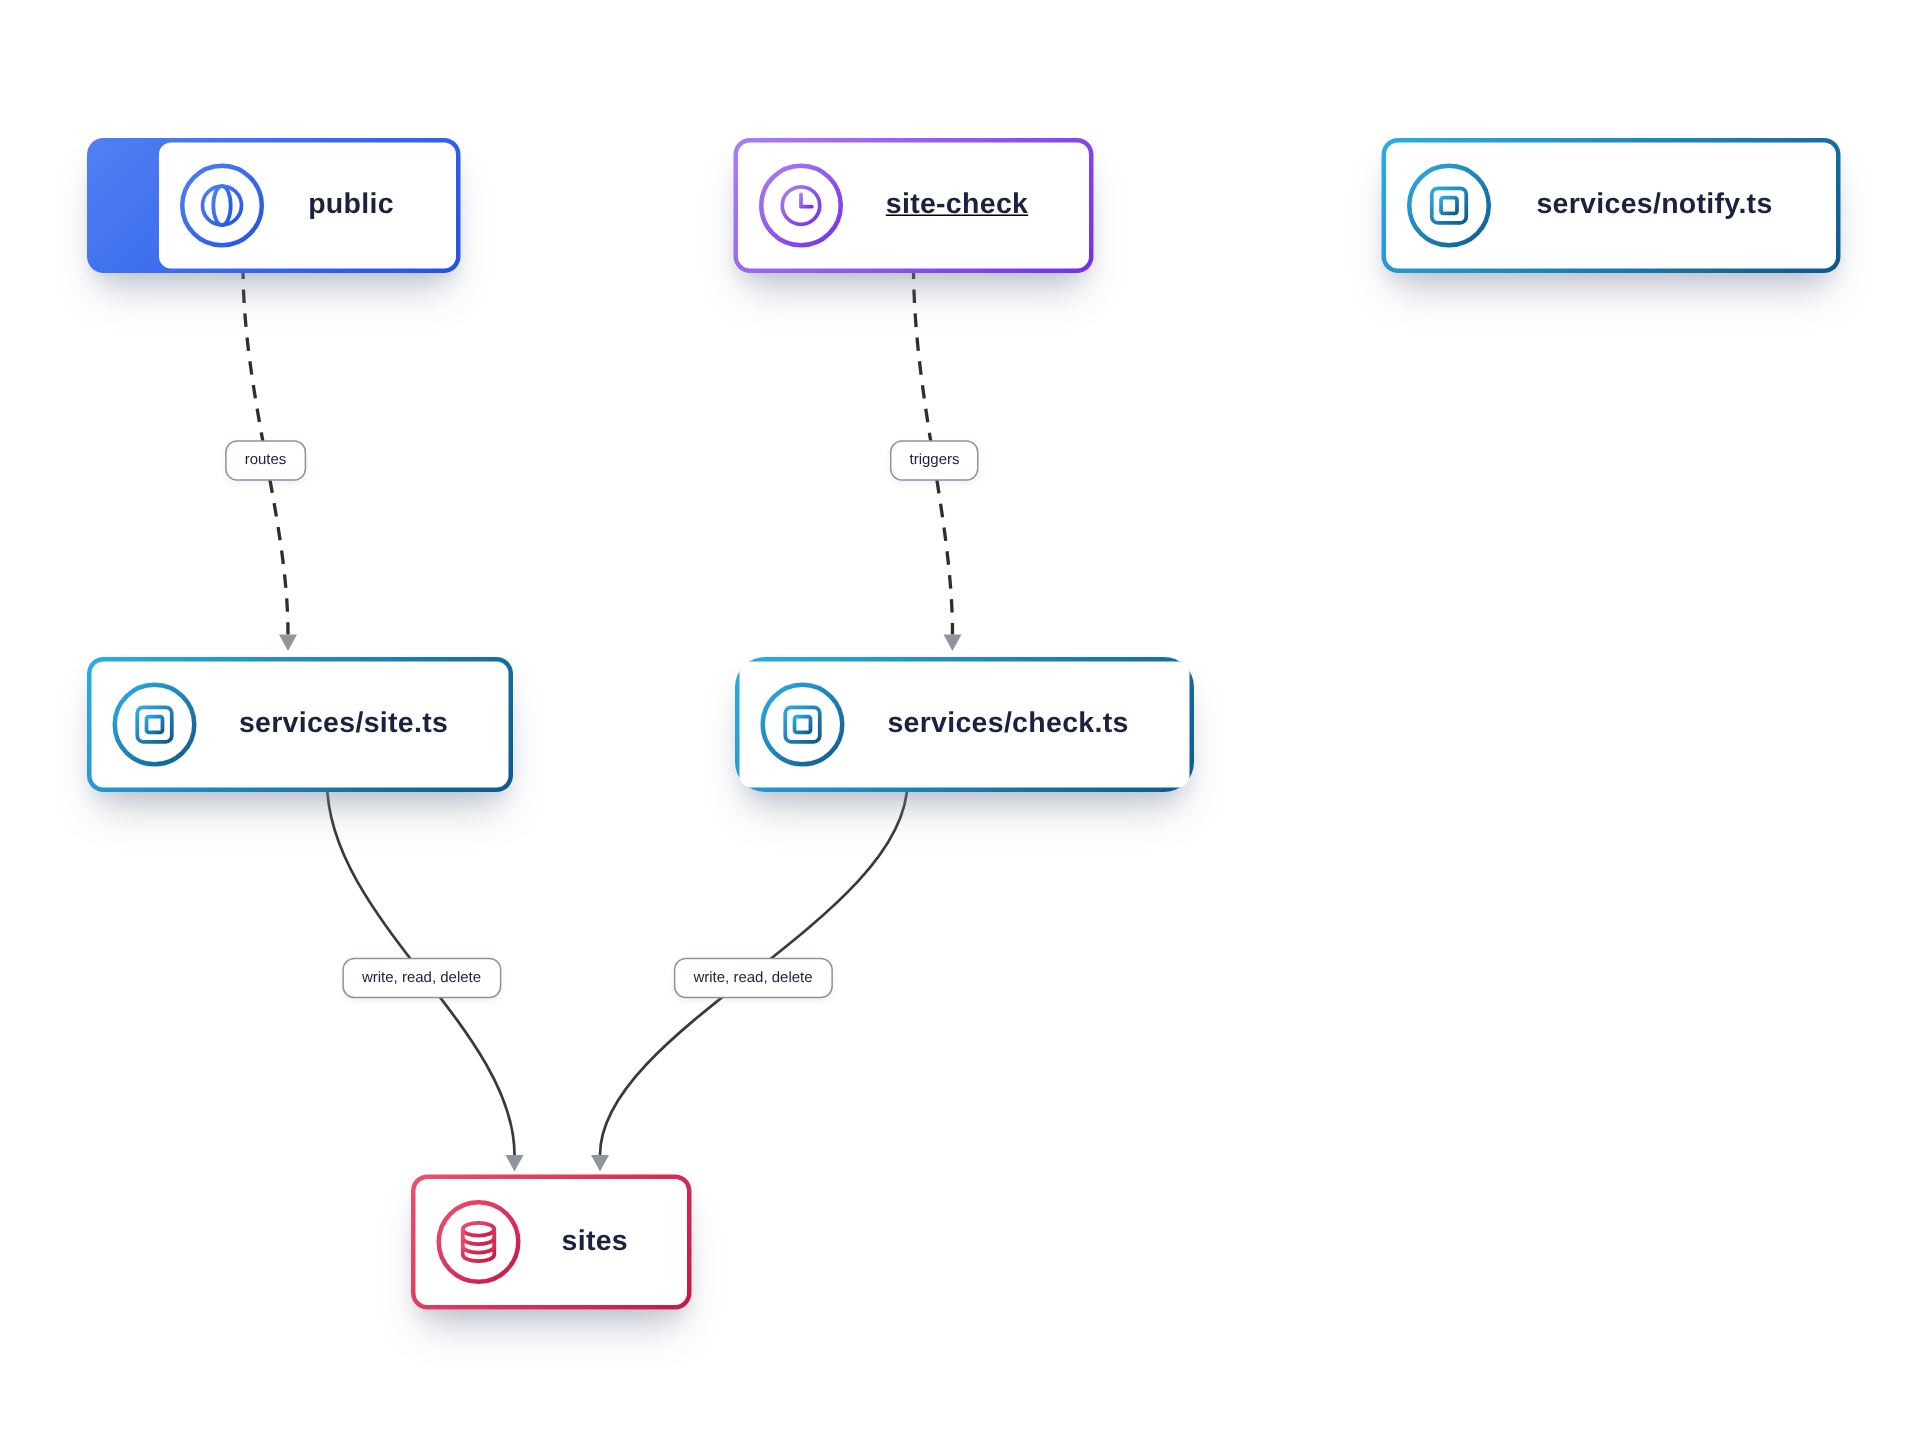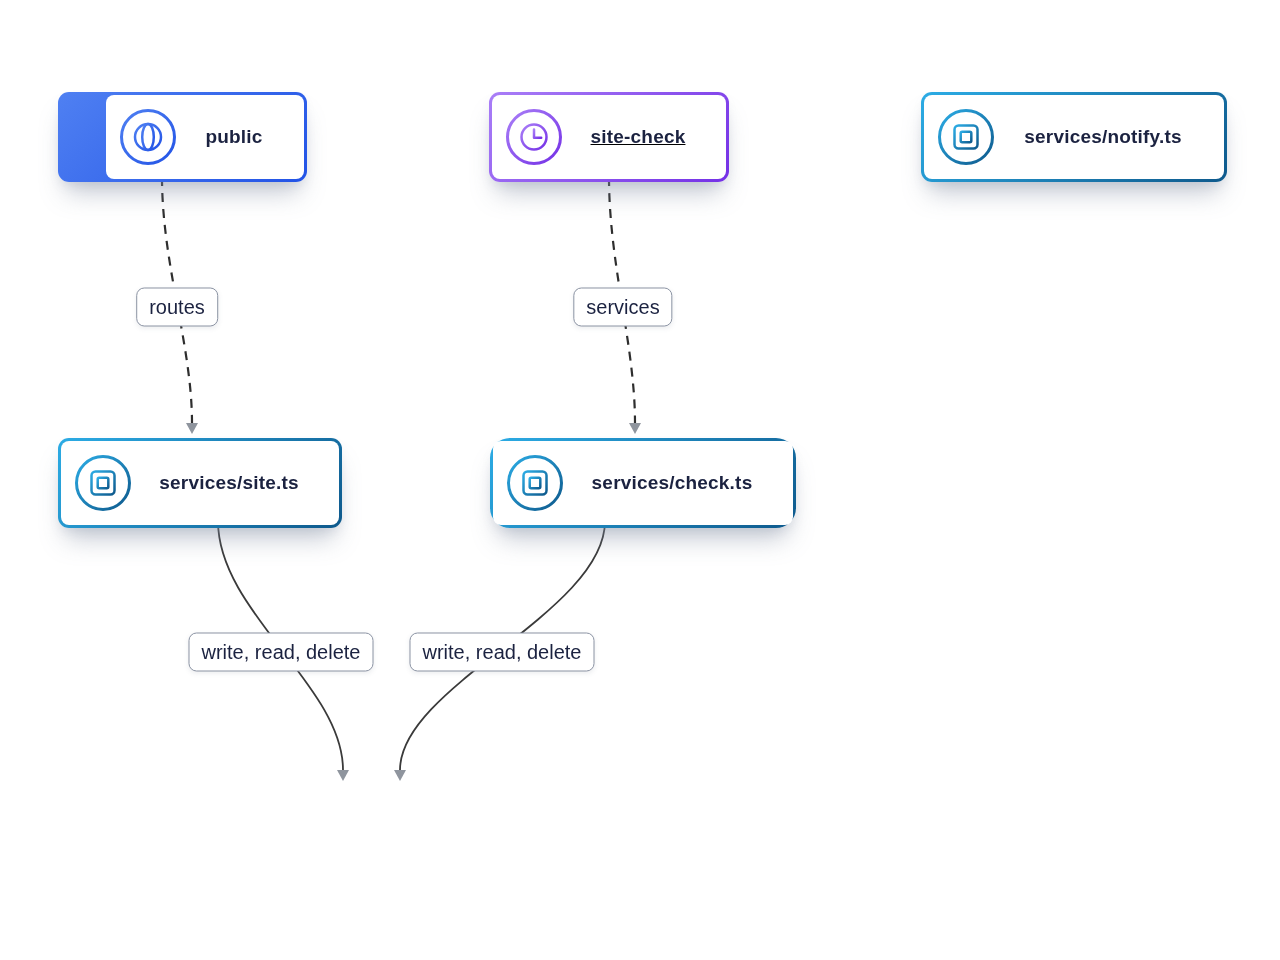--- a/index.html
+++ b/index.html
@@ -29,21 +29,21 @@
   .node-public  {left:58px; top:92px; width:198px;height:84px;padding-left:48px;}
   .node-sitecheck{left:489px;top:92px; width:234px;height:84px;}
   .node-notify  {left:921px;top:92px; width:300px;height:84px;}
   .node-sitets  {left:58px; top:438px;width:278px;height:84px;}
   .node-checkts {left:490px;top:438px;width:300px;height:84px;border-radius:20px;}
   .node-sites   {left:274px;top:783px;width:181px;height:84px;}
   
   .edge-label{
     position:absolute;z-index:2;transform:translate(-50%,-50%);
     background:#ffffff;border:1.5px solid #8b93a3;border-radius:8px;
-    padding:7px 12px;font-size:20px;font-weight:500;color:#1b2240;white-space:nowrap;
+    padding:7px 12px;font-size:10px;font-weight:500;color:#1b2240;white-space:nowrap;
     box-shadow:0 2px 4px rgba(120,130,150,.12);
   }
   .label-routes  {left:177px;top:307px;}
   .label-triggers{left:623px;top:307px;}
   .label-wrd1    {left:281px;top:652px;}
   .label-wrd2    {left:502px;top:652px;}
 </style>
 </head>
 <body>
 
@@ -81,21 +81,21 @@
       <path d="M218,521 C218,612 343,686 343,770" fill="none" stroke="#3a3a3a" stroke-width="1.8"></path>
       <polygon points="337,770 349,770 343,781" fill="#8f959e"></polygon>
     </g>
     <g>
       <path d="M605,521 C605,612 400,686 400,770" fill="none" stroke="#3a3a3a" stroke-width="1.8"></path>
       <polygon points="394,770 406,770 400,781" fill="#8f959e"></polygon>
     </g>
   </svg>
 
   <div class="edge-label label-routes">routes</div>
-  <div class="edge-label label-triggers">services</div>
+  <div class="edge-label label-triggers">triggers</div>
   <div class="edge-label label-wrd1">write, read, delete</div>
   <div class="edge-label label-wrd2">write, read, delete</div>
 
   <div class="node node-public scheme-blue">
     <div class="node-inner">
       <svg class="node-icon" viewBox="0 0 60 60">
         <circle cx="30" cy="30" r="26.5" fill="none" stroke="url(#grad-blue)" stroke-width="3"></circle>
         <g fill="none" stroke="url(#grad-blue)" stroke-width="2.5" stroke-linecap="round">
           <circle cx="30" cy="30" r="13"></circle>
           <ellipse cx="30" cy="30" rx="5.8" ry="13"></ellipse>
@@ -188,14 +188,28 @@
             <line x1="13.8" y1="36.5" x2="18.2" y2="36.5"></line>
           <line x1="41.8" y1="23.5" x2="46.2" y2="23.5"></line>
             <line x1="41.8" y1="30" x2="46.2" y2="30"></line>
             <line x1="41.8" y1="36.5" x2="46.2" y2="36.5"></line>
         </g>
       </svg>
       <span class="node-label">services/check.ts</span>
     </div>
   </div>
 
+  <div class="node node-sites scheme-red">
+    <div class="node-inner">
+      <svg class="node-icon" viewBox="0 0 60 60">
+        <circle cx="30" cy="30" r="26.5" fill="none" stroke="url(#grad-red)" stroke-width="3"></circle>
+        <g fill="none" stroke="url(#grad-red)" stroke-width="2.5" stroke-linecap="round">
+          <ellipse cx="30" cy="21.5" rx="10.5" ry="4.2"></ellipse>
+          <path d="M19.5,21.5 V38.5 a10.5,4.2 0 0 0 21,0 V21.5"></path>
+          <path d="M19.5,27.2 a10.5,4.2 0 0 0 21,0"></path>
+          <path d="M19.5,32.9 a10.5,4.2 0 0 0 21,0"></path>
+        </g>
+      </svg>
+      <span class="node-label">sites</span>
+    </div>
+  </div>
 
 </div>
 
 </body></html>

